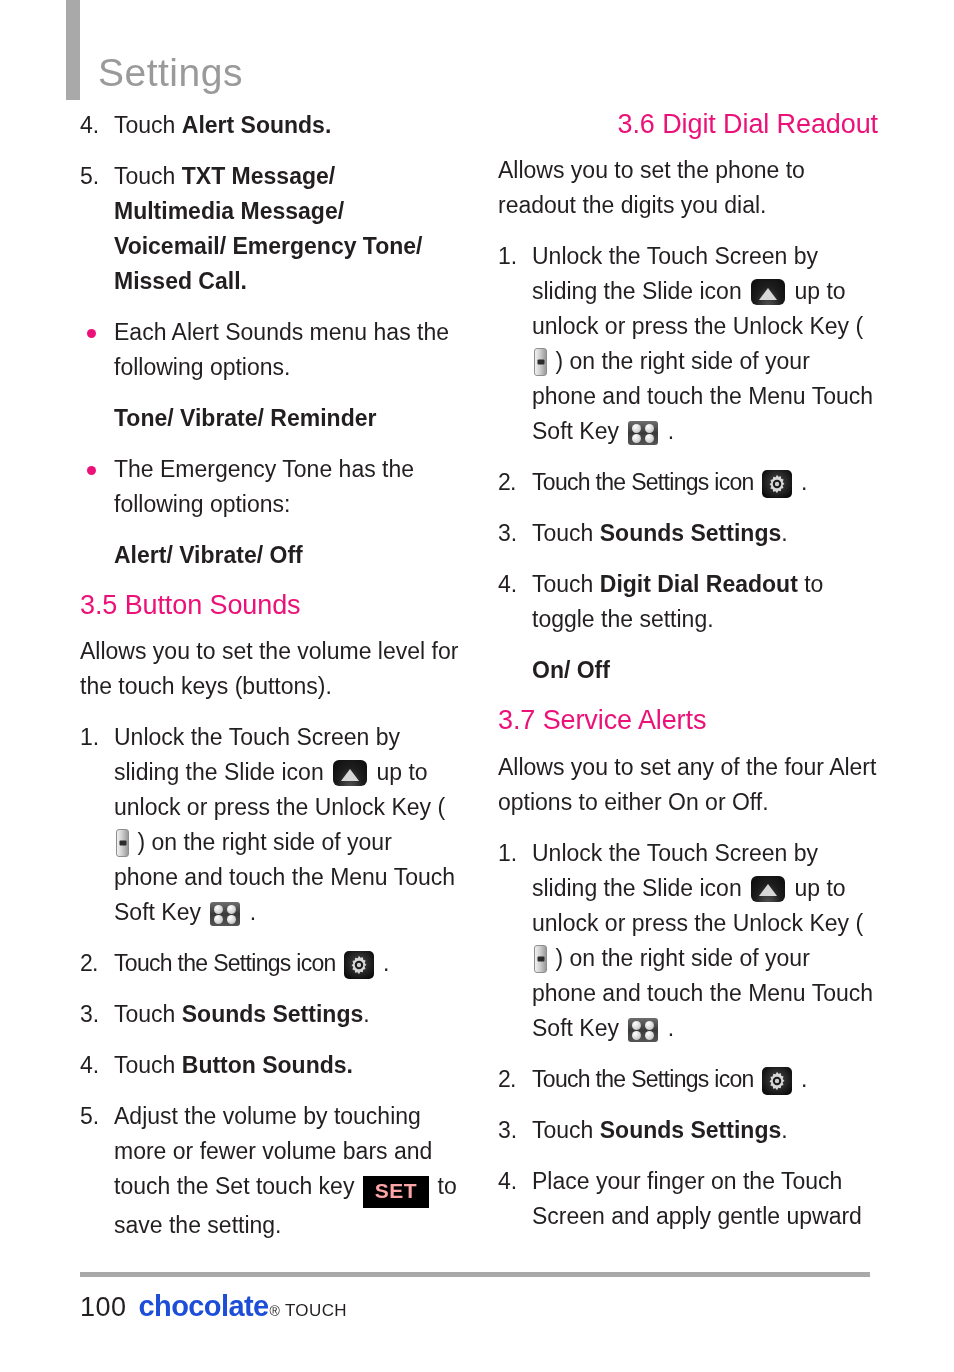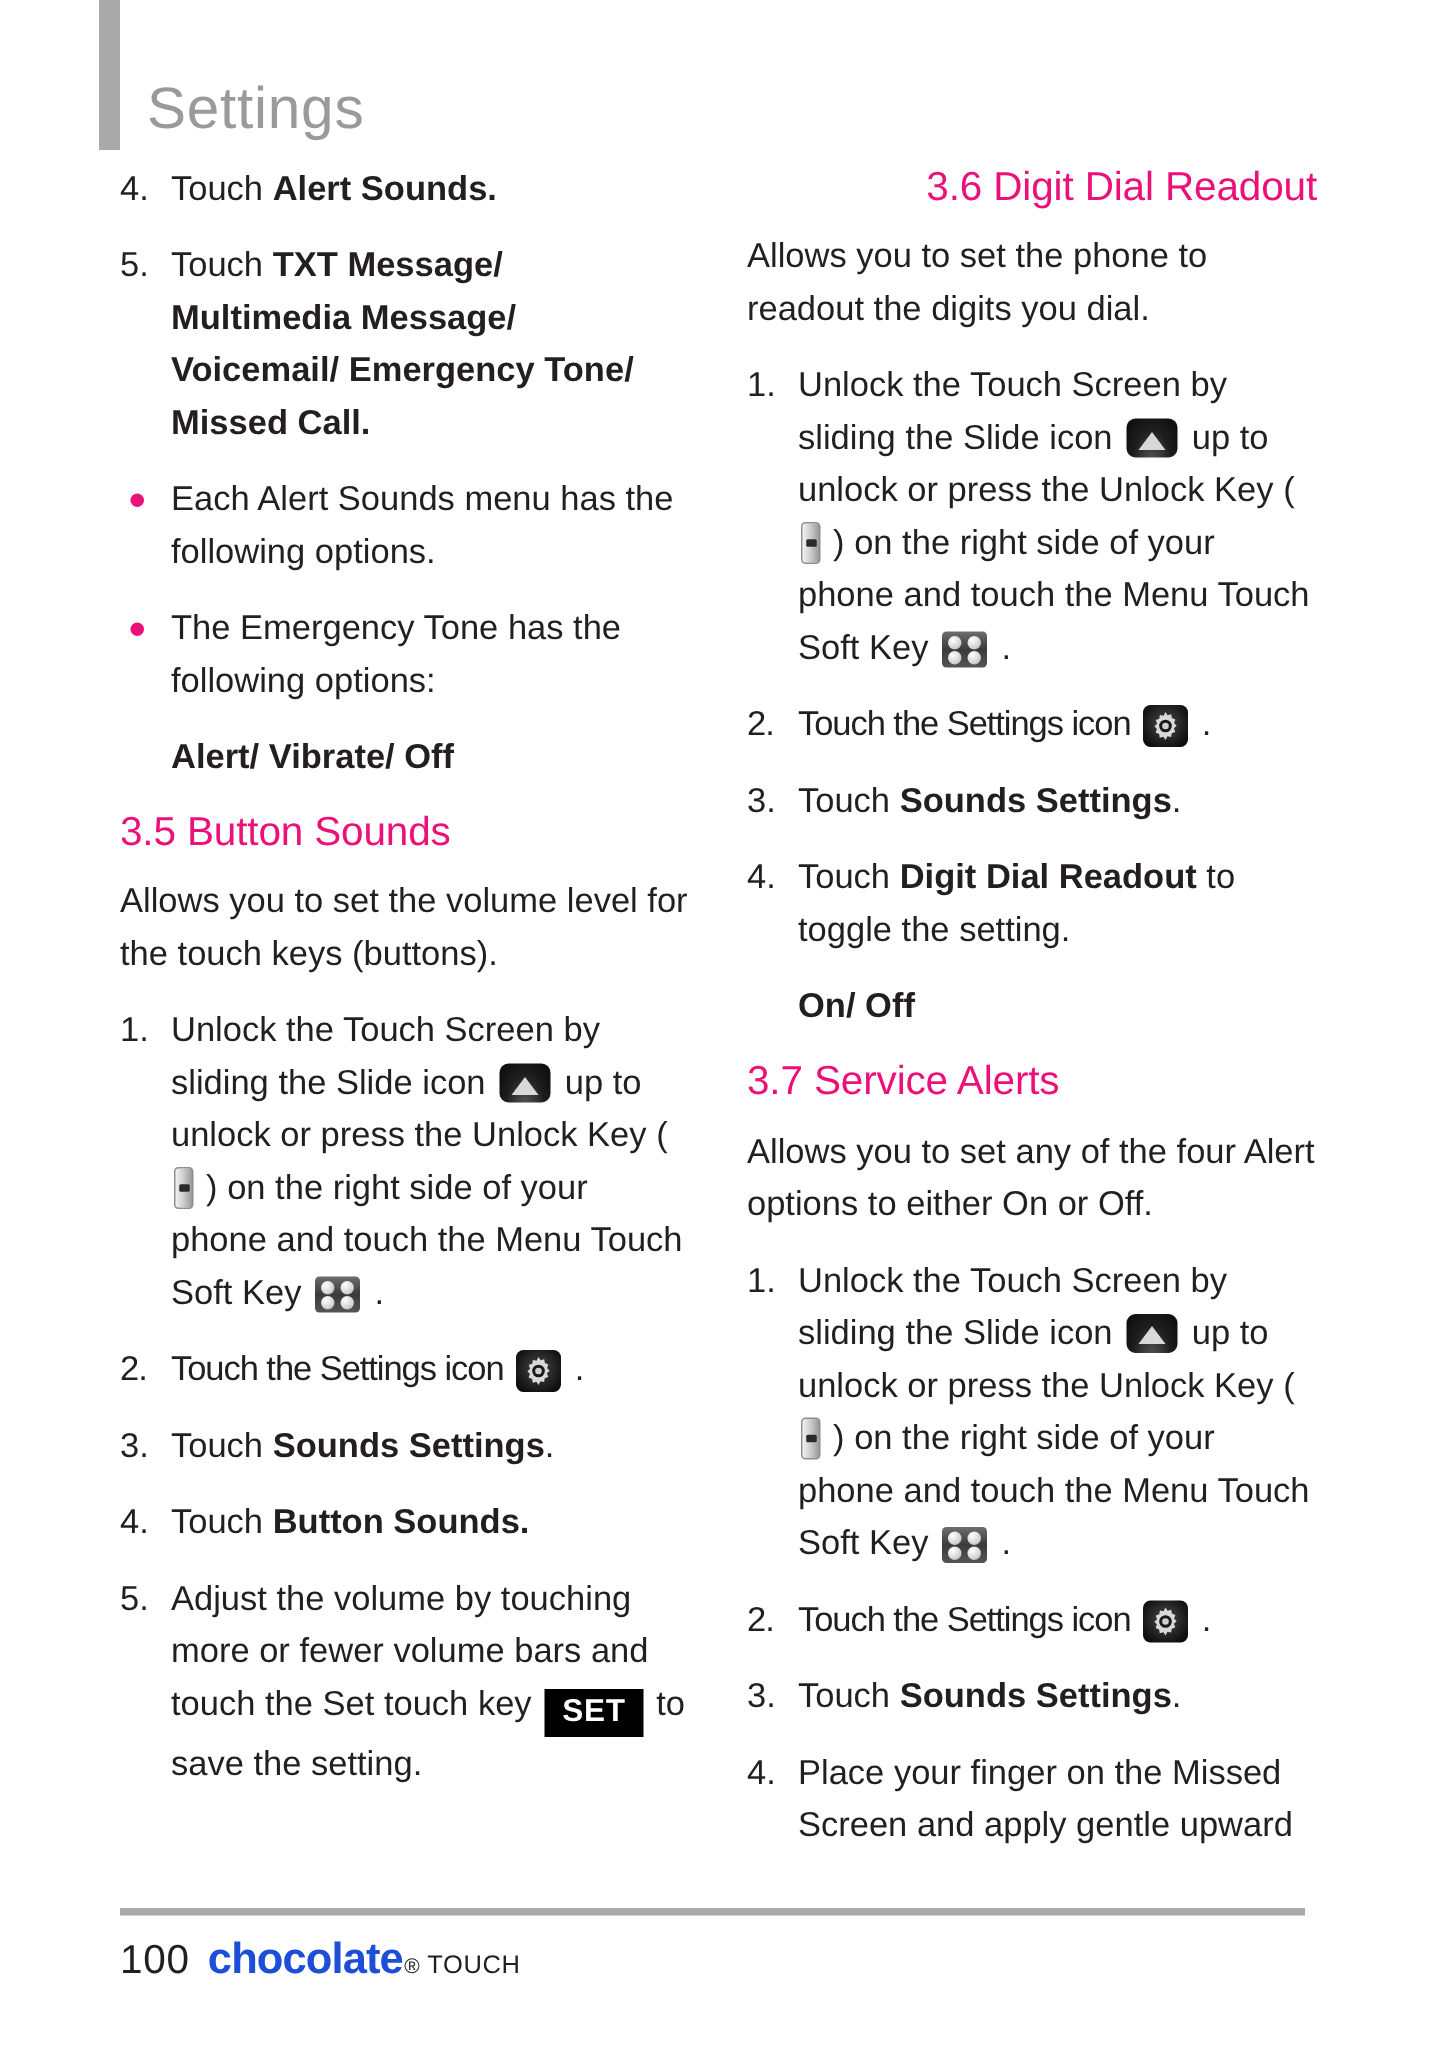--- a/index.html
+++ b/index.html
@@ -187,21 +187,21 @@
   .icon-gear svg {
     position: absolute;
     left: 50%; top: 50%;
     transform: translate(-50%, -50%);
   }
 
   
   .key-set {
     display: inline-block;
     background: #000000;
-    color: #ffffff;
+    color: #fca5a5;
     font-weight: bold;
     font-size: 21px;
     line-height: 28px;
     padding: 1px 12px 3px 12px;
     margin: 0 2px;
     vertical-align: -4px;
     letter-spacing: 0.5px;
   }
 
   
@@ -248,20 +248,21 @@
 <div class="page-header">
   <div class="header-accent-bar"></div>
   <div class="page-title">Settings</div>
 </div>
 
 <div class="content">
   <div class="col col-left" id="col-left">
       <div class="step"><span class="num">4.</span><span>Touch </span><b>Alert Sounds.</b></div>
       <div class="step"><span class="num">5.</span><span>Touch </span><b>TXT Message/ Multimedia Message/ Voicemail/ Emergency Tone/ Missed Call.</b></div>
       <div class="bullet-item"><span class="bullet-dot"></span><span>Each Alert Sounds menu has the following options.</span></div>
+      <div class="options-line">Tone/ Vibrate/ Reminder</div>
       <div class="bullet-item"><span class="bullet-dot"></span><span>The Emergency Tone has the following options:</span></div>
       <div class="options-line">Alert/ Vibrate/ Off</div>
       <div class="section-heading">3.5 Button Sounds</div>
       <div class="para"><span>Allows you to set the volume level for the touch keys (buttons).</span></div>
       <div class="step"><span class="num">1.</span><span>Unlock the Touch Screen by sliding the Slide icon </span><span class="icon icon-slide"></span><span> up to unlock or press the Unlock Key ( </span><span class="icon icon-unlockkey"></span><span> ) on the right side of your phone and touch the Menu Touch Soft Key </span><span class="icon icon-menukey"><span class="dot d1"></span><span class="dot d2"></span><span class="dot d3"></span><span class="dot d4"></span></span><span> .</span></div>
       <div class="step condensed"><span class="num">2.</span><span>Touch the Settings icon </span><span class="icon icon-gear"><svg width="22" height="22" viewBox="0 0 24 24">
             <path fill="#d9d9d9" d="M12 1.8l1.5 2.3 2.7-.6.4 2.7 2.6 1-1 2.6 1.9 2-2 1.9 1 2.6-2.6 1-.4 2.7-2.7-.6L12 22.2l-1.5-2.3-2.7.6-.4-2.7-2.6-1 1-2.6-1.9-2 2-1.9-1-2.6 2.6-1 .4-2.7 2.7.6z"></path>
             <circle cx="12" cy="12" r="4.6" fill="#1a1a1a"></circle>
             <circle cx="12" cy="12" r="2.4" fill="#cfcfcf"></circle>
           </svg></span><span> .</span></div>
@@ -283,21 +284,21 @@
       <div class="options-line">On/ Off</div>
       <div class="section-heading">3.7 Service Alerts</div>
       <div class="para"><span>Allows you to set any of the four Alert options to either On or Off.</span></div>
       <div class="step"><span class="num">1.</span><span>Unlock the Touch Screen by sliding the Slide icon </span><span class="icon icon-slide"></span><span> up to unlock or press the Unlock Key ( </span><span class="icon icon-unlockkey"></span><span> ) on the right side of your phone and touch the Menu Touch Soft Key </span><span class="icon icon-menukey"><span class="dot d1"></span><span class="dot d2"></span><span class="dot d3"></span><span class="dot d4"></span></span><span> .</span></div>
       <div class="step condensed"><span class="num">2.</span><span>Touch the Settings icon </span><span class="icon icon-gear"><svg width="22" height="22" viewBox="0 0 24 24">
             <path fill="#d9d9d9" d="M12 1.8l1.5 2.3 2.7-.6.4 2.7 2.6 1-1 2.6 1.9 2-2 1.9 1 2.6-2.6 1-.4 2.7-2.7-.6L12 22.2l-1.5-2.3-2.7.6-.4-2.7-2.6-1 1-2.6-1.9-2 2-1.9-1-2.6 2.6-1 .4-2.7 2.7.6z"></path>
             <circle cx="12" cy="12" r="4.6" fill="#1a1a1a"></circle>
             <circle cx="12" cy="12" r="2.4" fill="#cfcfcf"></circle>
           </svg></span><span> .</span></div>
       <div class="step"><span class="num">3.</span><span>Touch </span><b>Sounds Settings</b><span>.</span></div>
-      <div class="step"><span class="num">4.</span><span>Place your finger on the Missed Screen and apply gentle upward</span></div>
+      <div class="step"><span class="num">4.</span><span>Place your finger on the Touch Screen and apply gentle upward</span></div>
     </div>
 </div>
 
 <div class="footer-rule"></div>
 <div class="footer">
   <span class="footer-pagenum">100</span>
   <span class="footer-brand">chocolate</span>
   <span class="footer-reg">®</span>
   <span class="footer-sub">TOUCH</span>
 </div>

